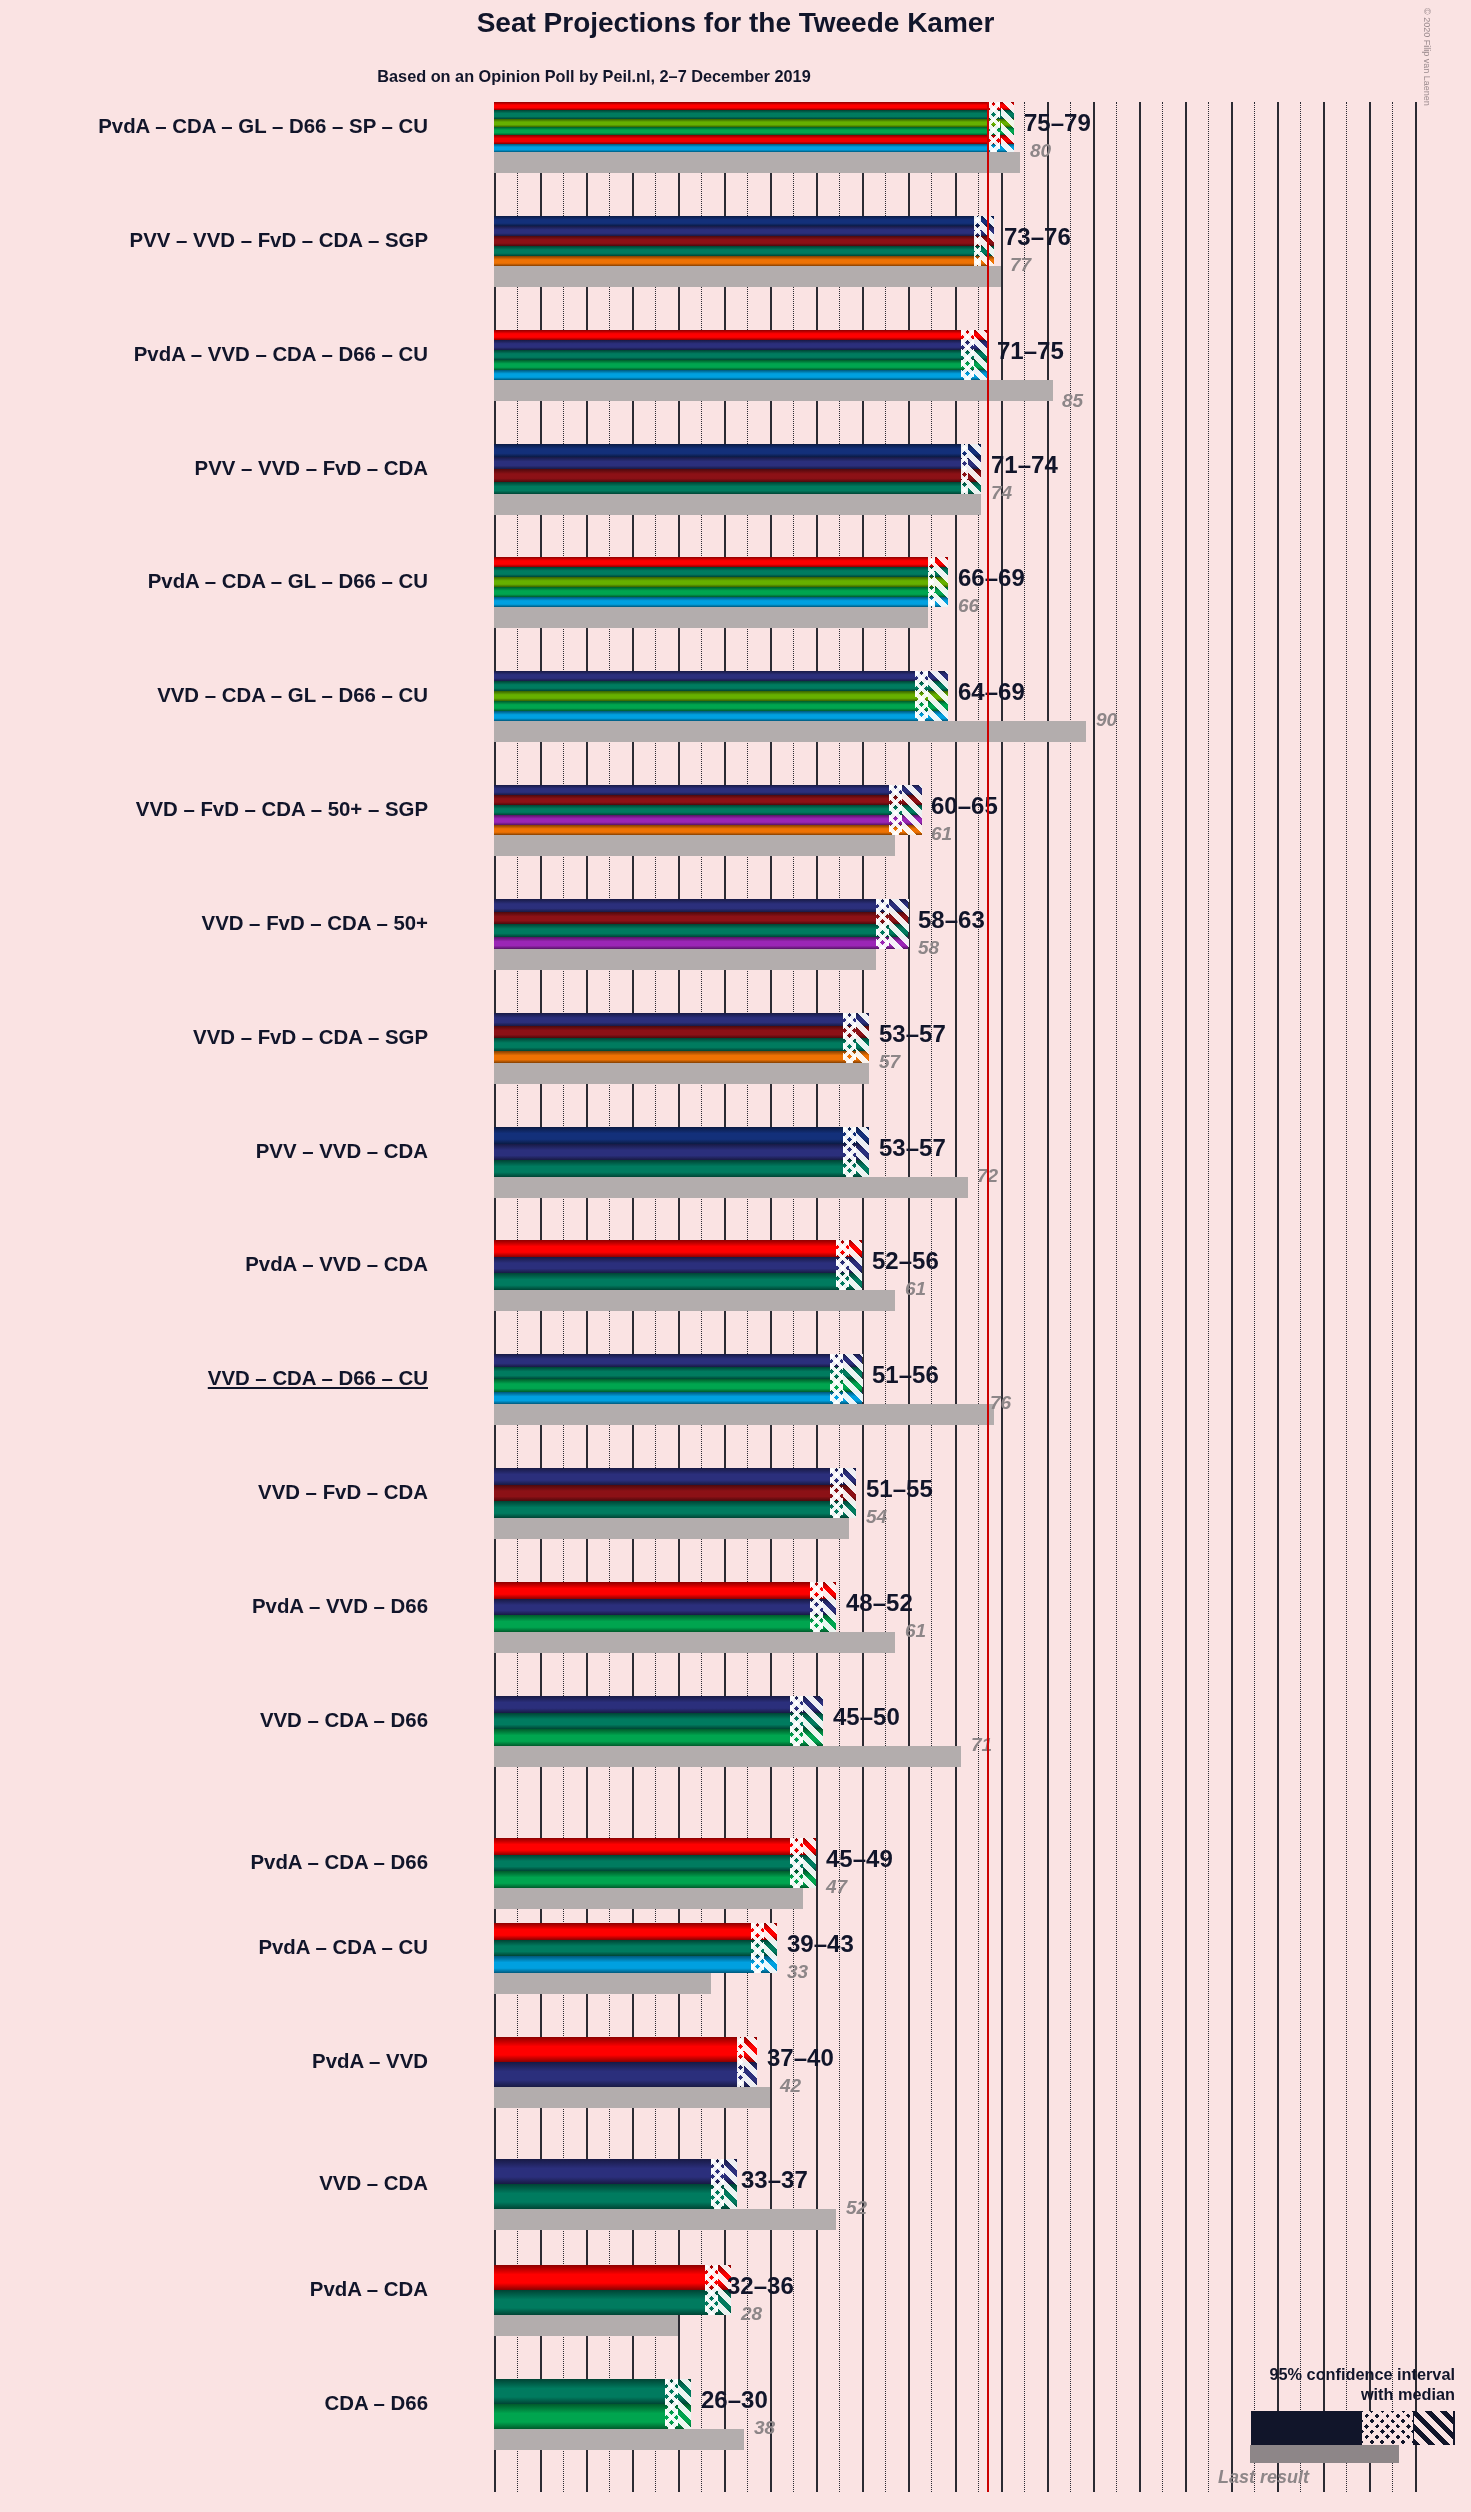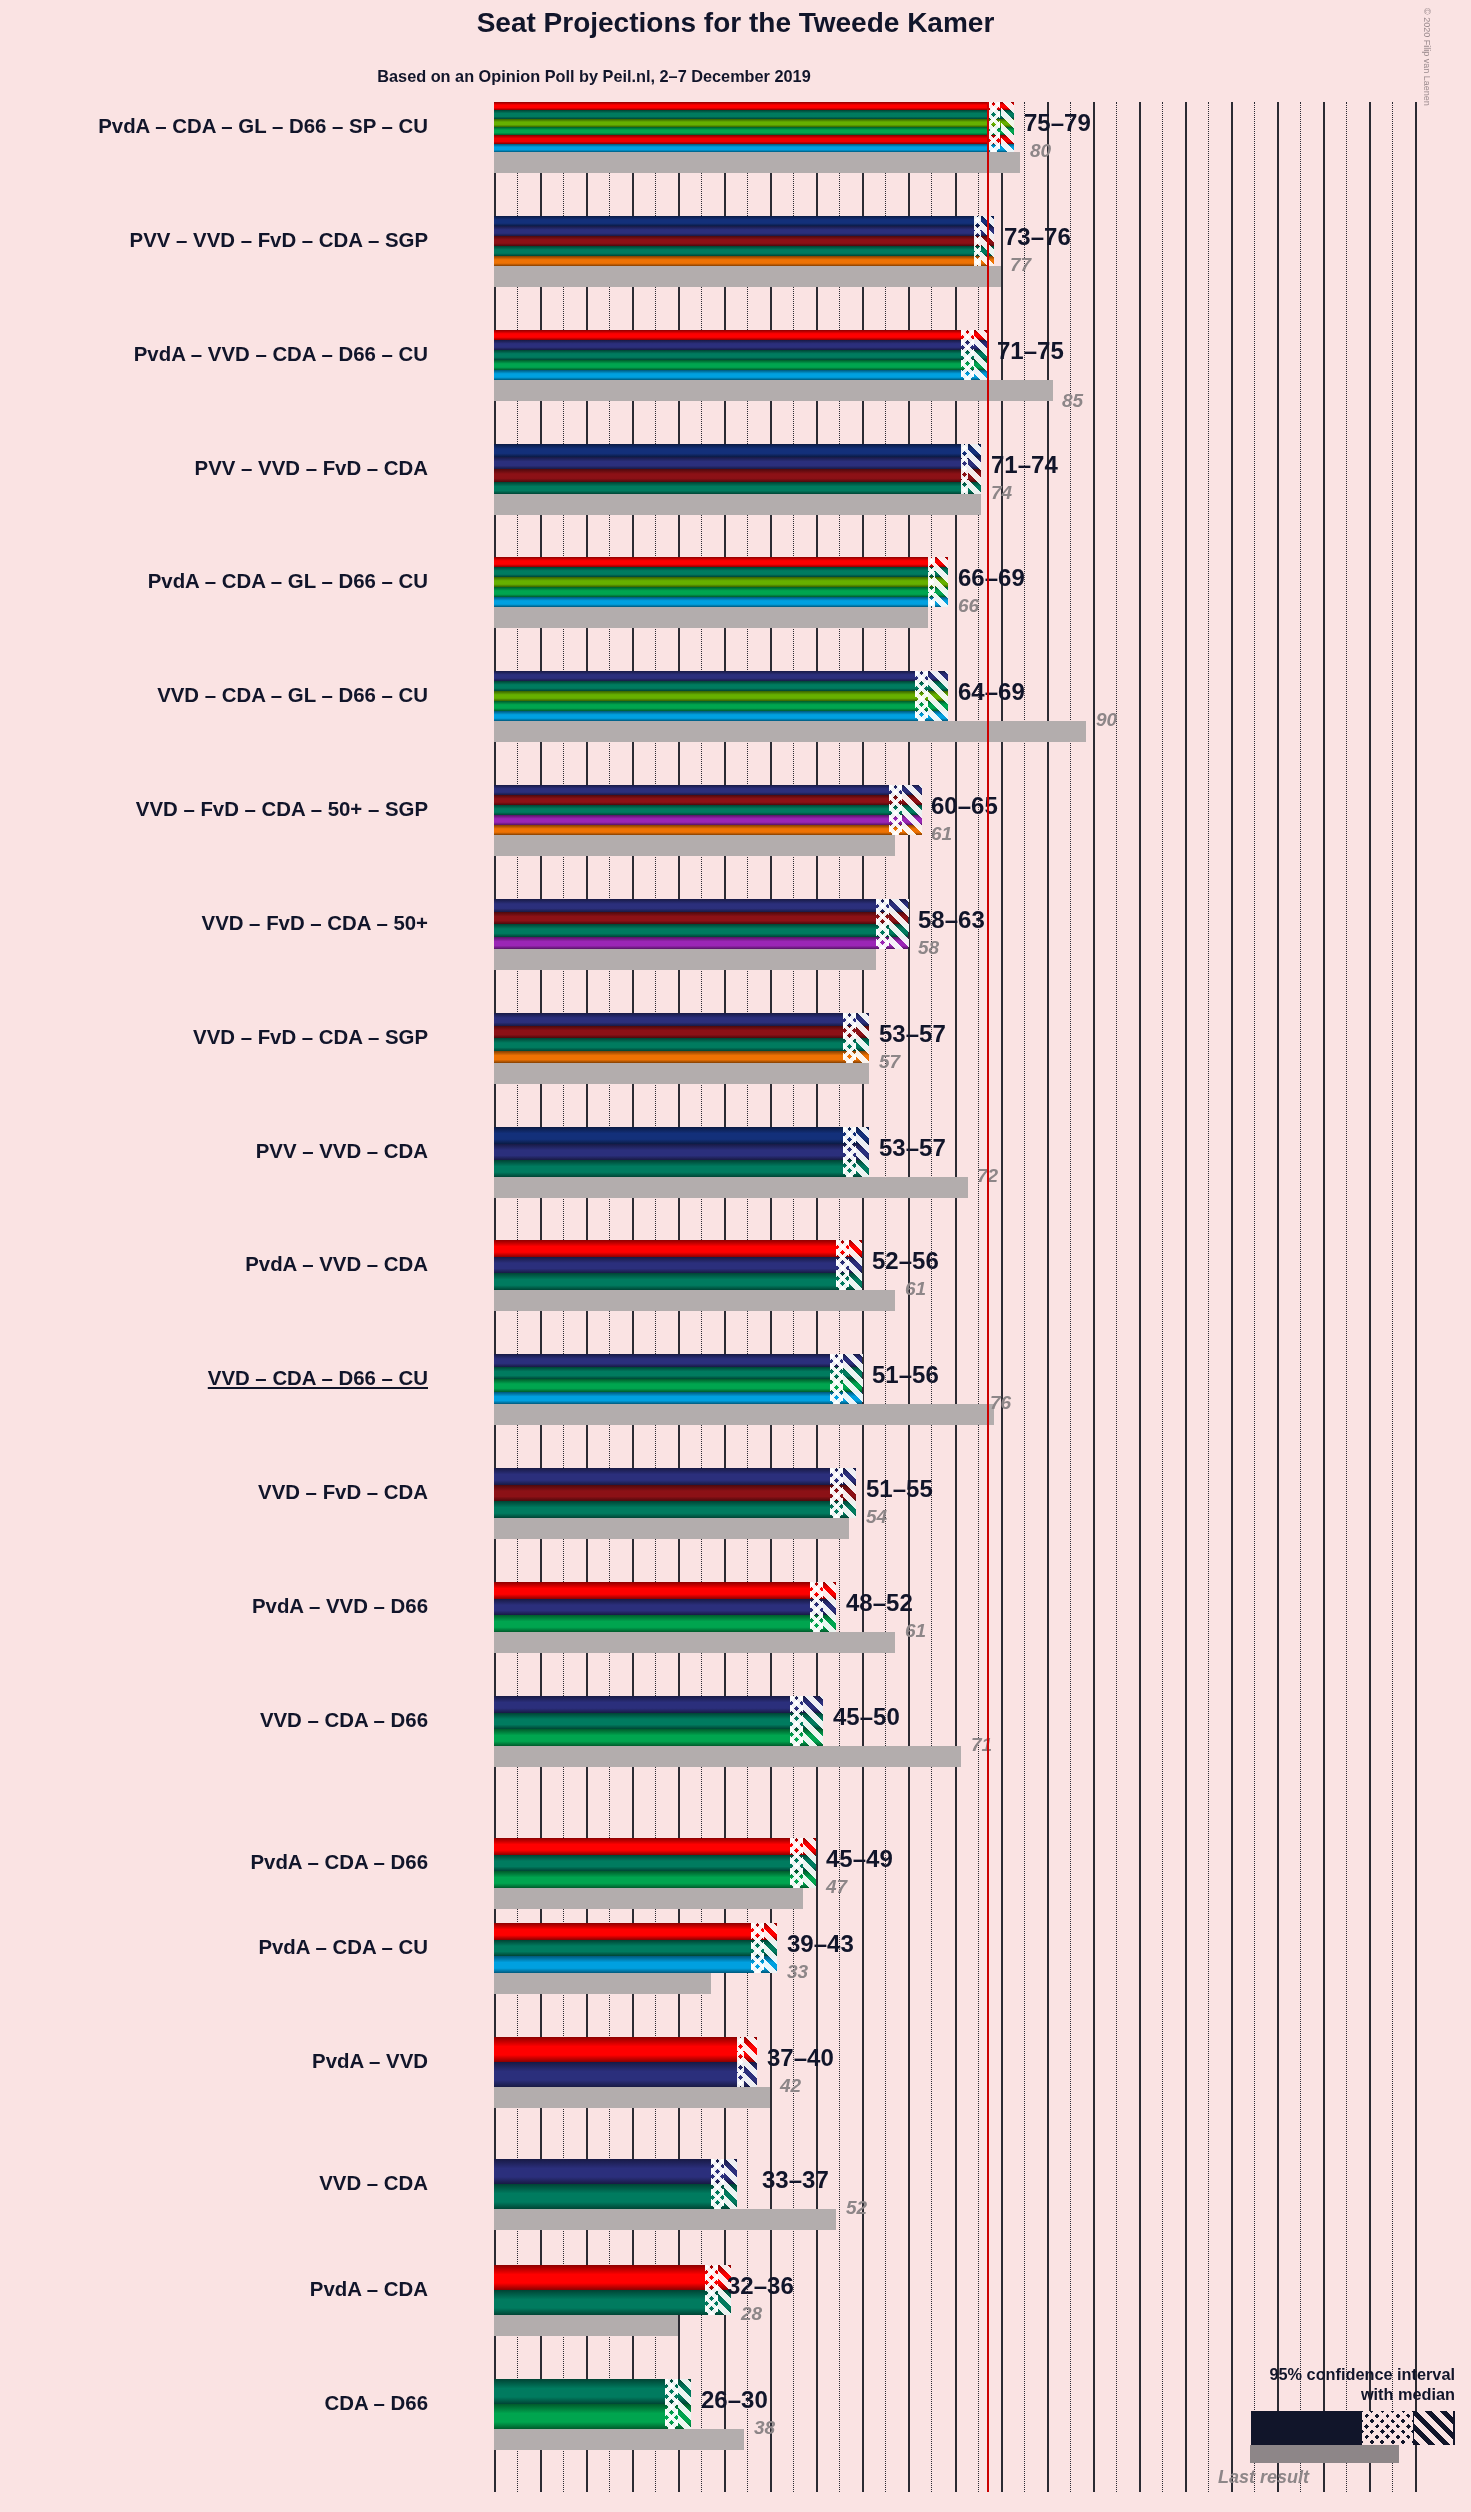--- a/index.html
+++ b/index.html
@@ -465,21 +465,21 @@
         <div class="label" style="top: 13px;">VVD – CDA</div>
         <div class="last" style="width: 342px;"></div>
         <div class="barwrap" style="width: 243px;">
           <div class="stripes" style="width: 243px;">
             <div class="stripe" style="background: linear-gradient(rgba(0, 0, 0, 0.45) 0%, rgb(43, 47, 124) 38%, rgb(43, 47, 124) 72%, rgba(0, 0, 0, 0.45) 100%) rgb(43, 47, 124);"></div>
             <div class="stripe" style="background: linear-gradient(rgba(0, 0, 0, 0.45) 0%, rgb(0, 123, 95) 38%, rgb(0, 123, 95) 72%, rgba(0, 0, 0, 0.45) 100%) rgb(0, 123, 95);"></div>
           </div>
           <div class="ci-mid" style="left: 217px; width: 13px;"></div>
           <div class="ci-hi" style="left: 230px; width: 13px;"></div>
         </div>
-        <div class="valrange" style="left: 268px;">33–37</div>
+        <div class="valrange" style="left: 247px;">33–37</div>
         <div class="lastval" style="left: 352px;">52</div>
       </div>
       <div class="row" style="top: 2163px; height: 114px;">
         <div class="label" style="top: 13px;">PvdA – CDA</div>
         <div class="last" style="width: 184px;"></div>
         <div class="barwrap" style="width: 237px;">
           <div class="stripes" style="width: 237px;">
             <div class="stripe" style="background: linear-gradient(rgba(0, 0, 0, 0.45) 0%, rgb(255, 0, 0) 38%, rgb(255, 0, 0) 72%, rgba(0, 0, 0, 0.45) 100%) rgb(255, 0, 0);"></div>
             <div class="stripe" style="background: linear-gradient(rgba(0, 0, 0, 0.45) 0%, rgb(0, 123, 95) 38%, rgb(0, 123, 95) 72%, rgba(0, 0, 0, 0.45) 100%) rgb(0, 123, 95);"></div>
           </div>

